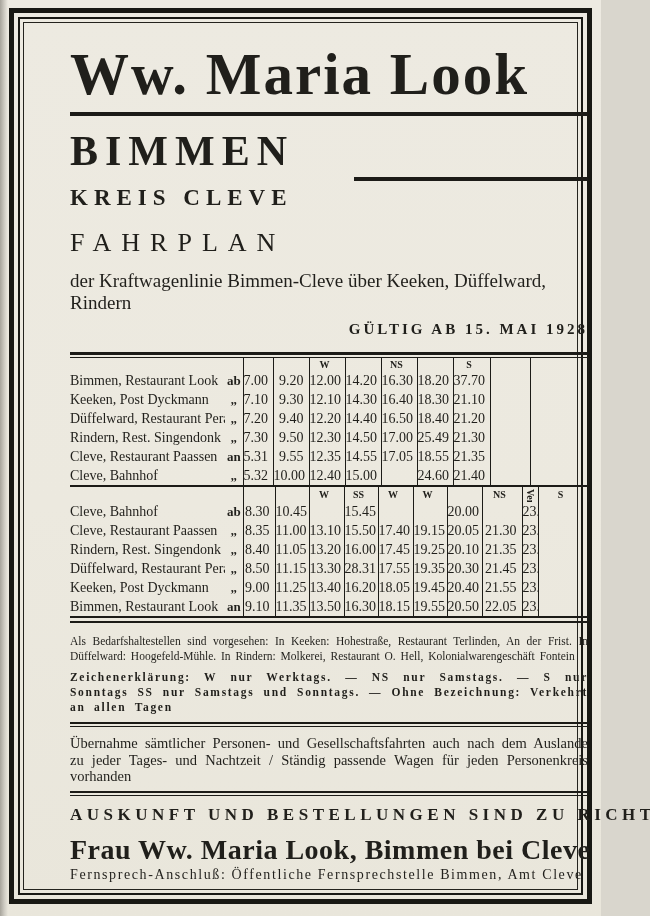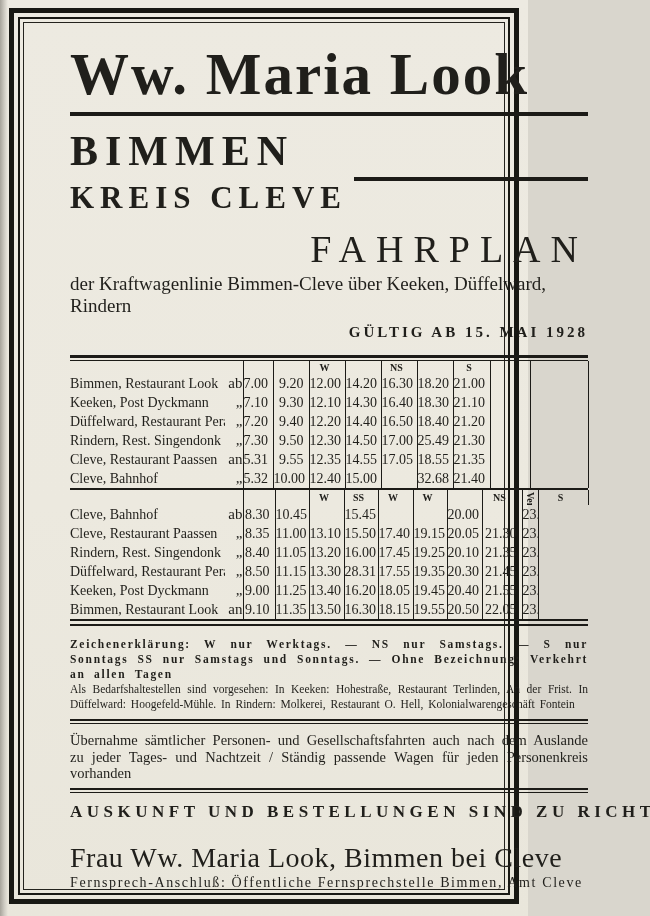--- a/index.html
+++ b/index.html
@@ -4,21 +4,21 @@
 <style>
   html,body{margin:0;padding:0;}
   body{
     width:650px;height:916px;
     background:#d9d6cd;
     font-family:"Liberation Serif", serif;
     color:#201f1b;
     overflow:hidden;
   }
   .paper{
-    position:relative;width:528px;height:916px;
+    position:relative;width:601px;height:916px;
     background:linear-gradient(180deg,#edeae1 0%,#ece9df 55%,#e9e6db 100%);
   }
   .scan-edge{
     position:absolute;left:0;top:0;bottom:0;width:8px;
     background:linear-gradient(90deg,#a7a49b 0%,#cfccc3 55%,rgba(236,233,223,0) 100%);
     z-index:1;
   }
   
   .frame-outer{position:absolute;top:8px;left:9px;right:9px;bottom:12px;border:5px solid #181813;z-index:2;}
   .frame-mid{position:absolute;top:17px;left:18px;right:18px;bottom:21px;border:2px solid #181813;z-index:2;}
@@ -32,56 +32,56 @@
   }
   .title-rule{height:4px;background:#1c1b17;margin-top:8px;}
   .auto-verkehr{
     margin-top:10px;font-family:"Liberation Sans", sans-serif;font-weight:300;
     font-size:26px;line-height:28px;letter-spacing:27px;color:#3a3933;
     white-space:nowrap;overflow:hidden;
   }
   .place-block{margin-top:14px;text-align:left;}
   .place{font-size:42px;line-height:1;font-weight:bold;letter-spacing:7px;margin-right:-7px;}
   .place-rule{height:4px;background:#1c1b17;width:234px;margin:5px 0 0 auto;}
-  .district{font-size:31px;line-height:25px;letter-spacing:6px;margin-right:-6px;margin-top:4px;font-weight:bold;}
-
-  .fp-heading{margin:20px 0 0 0;font-size:38px;line-height:1;font-weight:normal;letter-spacing:10px;text-align:right;}
-  .fp-desc{margin-top:5px;font-size:19px;line-height:22px;}
+  .district{font-size:23px;line-height:25px;letter-spacing:6px;margin-right:-6px;margin-top:4px;font-weight:bold;}
+
+  .fp-heading{margin:20px 0 0 0;font-size:26px;line-height:1;font-weight:normal;letter-spacing:10px;}
+  .fp-desc{margin-top:14px;font-size:19px;line-height:22px;}
   .fp-valid{margin-top:7px;font-size:15px;line-height:16px;letter-spacing:3px;text-align:right;font-weight:bold;}
 
   .tt{margin-top:15px;}
   .rule-top{border-top:3px solid #1c1b17;border-bottom:1px solid #1c1b17;height:2px;}
   .rule-mid{height:0;border-top:2px solid #1c1b17;}
   .rule-heavy{border-top:2.5px solid #1c1b17;border-bottom:2.5px solid #1c1b17;height:3px;}
   .rule-thin2{border-top:2px solid #1c1b17;border-bottom:1px solid #1c1b17;height:2px;}
 
   table{width:518px;border-collapse:collapse;table-layout:fixed;}
   td{padding:0;font-size:14px;line-height:19px;height:19px;overflow:hidden;white-space:nowrap;}
   tr.flags td{font-size:10px;line-height:13px;height:13px;text-align:center;font-weight:bold;}
   td.st{text-align:left;}
-  td.mk{text-align:right;font-size:15px;}
+  td.mk{text-align:center;font-size:13px;font-weight:bold;}
   td.tm{border-left:1.5px solid #1c1b17;text-align:right;padding-right:5px;}
   td.last{border-right:1.5px solid #1c1b17;}
   td.vnote{
     border-left:1.5px solid #1c1b17;
     writing-mode:vertical-rl;
     font-size:7.5px;line-height:13px;letter-spacing:0;
     white-space:nowrap;text-align:left;padding:2px 0 0 0;height:auto;
   }
 
   .notes{margin-top:11px;}
   .note-p{margin:0;font-size:11.5px;line-height:15px;text-align:justify;word-spacing:2px;}
   .note-p.zeichen{margin-top:6px;letter-spacing:1.7px;word-spacing:4px;font-weight:bold;}
   .sep{margin-top:7px;}
   .service{margin:8px 0 0 0;font-size:14.5px;line-height:16.5px;text-align:justify;word-spacing:3px;}
   .sep2{margin-top:6px;}
 
   .contact{margin-top:9px;}
   .contact-heading{font-size:17px;line-height:19px;letter-spacing:4.5px;font-weight:bold;white-space:nowrap;}
-  .contact-name{font-size:28px;line-height:31px;margin-top:21px;font-weight:normal;letter-spacing:0.5px;white-space:nowrap;}
+  .contact-name{font-size:28px;line-height:31px;margin-top:10px;font-weight:bold;letter-spacing:0.5px;white-space:nowrap;}
   .contact-phone{font-size:14px;line-height:15px;letter-spacing:1.6px;margin-top:2px;white-space:nowrap;}
 </style>
 </head>
 <body>
 
 <div class="paper">
   <div class="scan-edge"></div>
   <div class="frame-outer"></div>
   <div class="frame-mid"></div>
   <div class="frame-inner"></div>
@@ -139,21 +139,21 @@
 
             <tr>
               <td class="st">Bimmen, Restaurant Look</td>
               <td class="mk">ab</td>
               <td class="tm">7.00</td>
               <td class="tm">9.20</td>
               <td class="tm">12.00</td>
               <td class="tm">14.20</td>
               <td class="tm">16.30</td>
               <td class="tm">18.20</td>
-              <td class="tm">21.00</td>
+              <td class="tm">37.70</td>
               <td class="tm"></td>
               <td class="tm last"></td>
             </tr>
 
             <tr>
               <td class="st">Keeken, Post Dyckmann</td>
               <td class="mk">„</td>
               <td class="tm">7.10</td>
               <td class="tm">9.30</td>
               <td class="tm">12.10</td>
@@ -208,21 +208,21 @@
             </tr>
 
             <tr>
               <td class="st">Cleve, Bahnhof</td>
               <td class="mk">„</td>
               <td class="tm">5.32</td>
               <td class="tm">10.00</td>
               <td class="tm">12.40</td>
               <td class="tm">15.00</td>
               <td class="tm"></td>
-              <td class="tm">32.68</td>
+              <td class="tm">24.60</td>
               <td class="tm">21.40</td>
               <td class="tm"></td>
               <td class="tm last"></td>
             </tr>
           </tbody>
       </table>
 
       <div class="rule-mid"></div>
 
       <table>
@@ -340,22 +340,22 @@
               <td class="tm">22.05</td>
               <td class="tm last">23.40</td>
             </tr>
           </tbody>
       </table>
 
       <div class="rule-heavy"></div>
     </section>
 
     <section class="notes">
+      <p class="note-p">Als Bedarfshaltestellen sind vorgesehen: In Keeken: Hohestraße, Restaurant Terlinden, An der Frist. In Düffelward: Hoogefeld-Mühle. In Rindern: Molkerei, Restaurant O. Hell, Kolonialwarengeschäft Fontein</p>
       <p class="note-p zeichen">Zeichenerklärung: W nur Werktags. — NS nur Samstags. — S nur Sonntags SS nur Samstags und Sonntags. — Ohne Bezeichnung: Verkehrt an allen Tagen</p>
-      <p class="note-p">Als Bedarfshaltestellen sind vorgesehen: In Keeken: Hohestraße, Restaurant Terlinden, An der Frist. In Düffelward: Hoogefeld-Mühle. In Rindern: Molkerei, Restaurant O. Hell, Kolonialwarengeschäft Fontein</p>
     </section>
 
     <div class="rule-thin2 sep"></div>
     <p class="service">Übernahme sämtlicher Personen- und Gesellschaftsfahrten auch nach dem Auslande zu jeder Tages- und Nachtzeit / Ständig passende Wagen für jeden Personenkreis vorhanden</p>
     <div class="rule-thin2 sep2"></div>
 
     <section class="contact">
       <div class="contact-heading">AUSKUNFT UND BESTELLUNGEN SIND ZU RICHTEN AN:</div>
       <div class="contact-name">Frau Ww. Maria Look, Bimmen bei Cleve</div>
       <div class="contact-phone">Fernsprech-Anschluß: Öffentliche Fernsprechstelle Bimmen, Amt Cleve</div>

